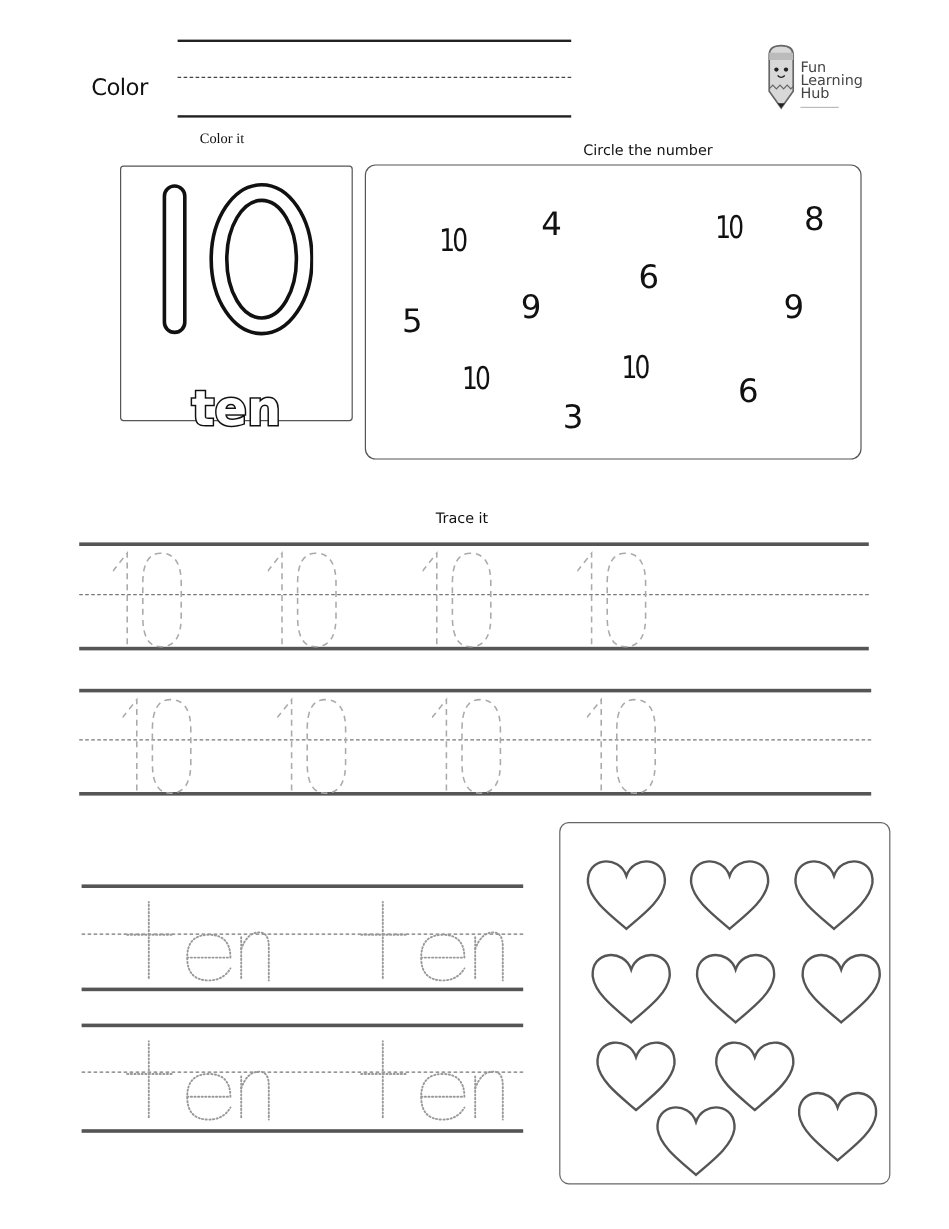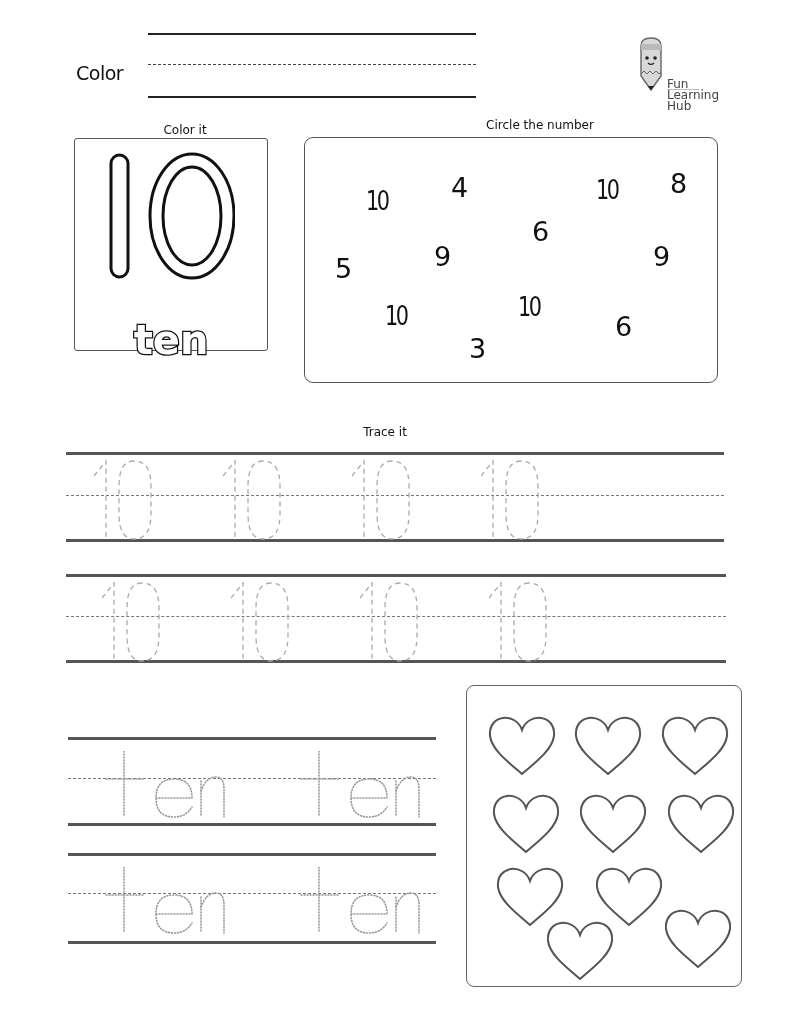--- a/index.html
+++ b/index.html
@@ -7,21 +7,21 @@
   .abs{position:absolute;}
   .name-label{left:76px;top:62px;font-size:19px;letter-spacing:-0.5px;}
   .solid-line{background:#222;height:2px;}
   .dash-line{border-top:1px dashed #444;height:0;}
   .section-label{font-size:12px;color:#111;text-align:center;}
   .box{border:1.6px solid #555;border-radius:6px;box-sizing:border-box;}
   .num{font-family:"DejaVu Sans",sans-serif;font-size:27px;color:#111;line-height:1;}
   .num.ten{letter-spacing:-3px;font-size:26px;transform:scaleX(0.8);transform-origin:left;}
   .thick{background:#555;height:3px;}
   .guide{border-top:1px dashed #777;height:0;}
-  .logo-text{font-size:12px;color:#444;line-height:11px;margin-top:28px;}
+  .logo-text{font-size:12px;color:#444;line-height:11px;}
 </style>
 </head>
 <body>
 
 <div class="abs name-label">Color</div>
 <div class="abs solid-line" style="left:148px;top:33px;width:328px;"></div>
 <div class="abs dash-line" style="left:148px;top:64px;width:328px;"></div>
 <div class="abs solid-line" style="left:148px;top:96px;width:328px;"></div>
 
 <div class="abs" style="left:638px;top:36px;width:100px;height:56px;">
@@ -35,22 +35,22 @@
     <path d="M10 50 L13 54 L16 50 Z" fill="#222"></path>
   </svg>
   <div class="abs logo-text" style="left:29px;top:15px;">
     <div>Fun</div>
     <div>Learning</div>
     <div>Hub</div>
   </div>
   <div class="abs" style="left:29px;top:53px;width:32px;height:1px;background:#bbb;"></div>
 </div>
 
-<div class="abs section-label" style="left:130px;top:123px;width:110px;">Color it</div>
-<div class="abs box" style="left:74px;top:138px;width:194px;height:213px;border-radius:3px;">
+<div class="abs section-label" style="left:130px;top:108px;width:110px;font-family:Liberation Serif, serif;">Color it</div>
+<div class="abs box" style="left:100px;top:138px;width:194px;height:213px;border-radius:3px;">
   <svg class="abs" style="left:30px;top:10px" width="130" height="135" viewBox="0 0 130 135">
     <rect x="6" y="6" width="17" height="122" rx="8.5" fill="#fff" stroke="#111" stroke-width="3"></rect>
     <ellipse cx="87" cy="67" rx="42" ry="62" fill="#fff" stroke="#111" stroke-width="3"></ellipse>
     <ellipse cx="87" cy="67" rx="29" ry="49" fill="#fff" stroke="#111" stroke-width="3"></ellipse>
   </svg>
   <svg class="abs" style="left:46px;top:175px" width="100" height="50" viewBox="0 0 100 50">
     <text x="50" y="40" text-anchor="middle" font-family="DejaVu Sans, sans-serif" font-weight="bold" font-size="40" fill="#fff" stroke="#111" stroke-width="2.5" paint-order="stroke">ten</text>
   </svg>
 </div>
 

